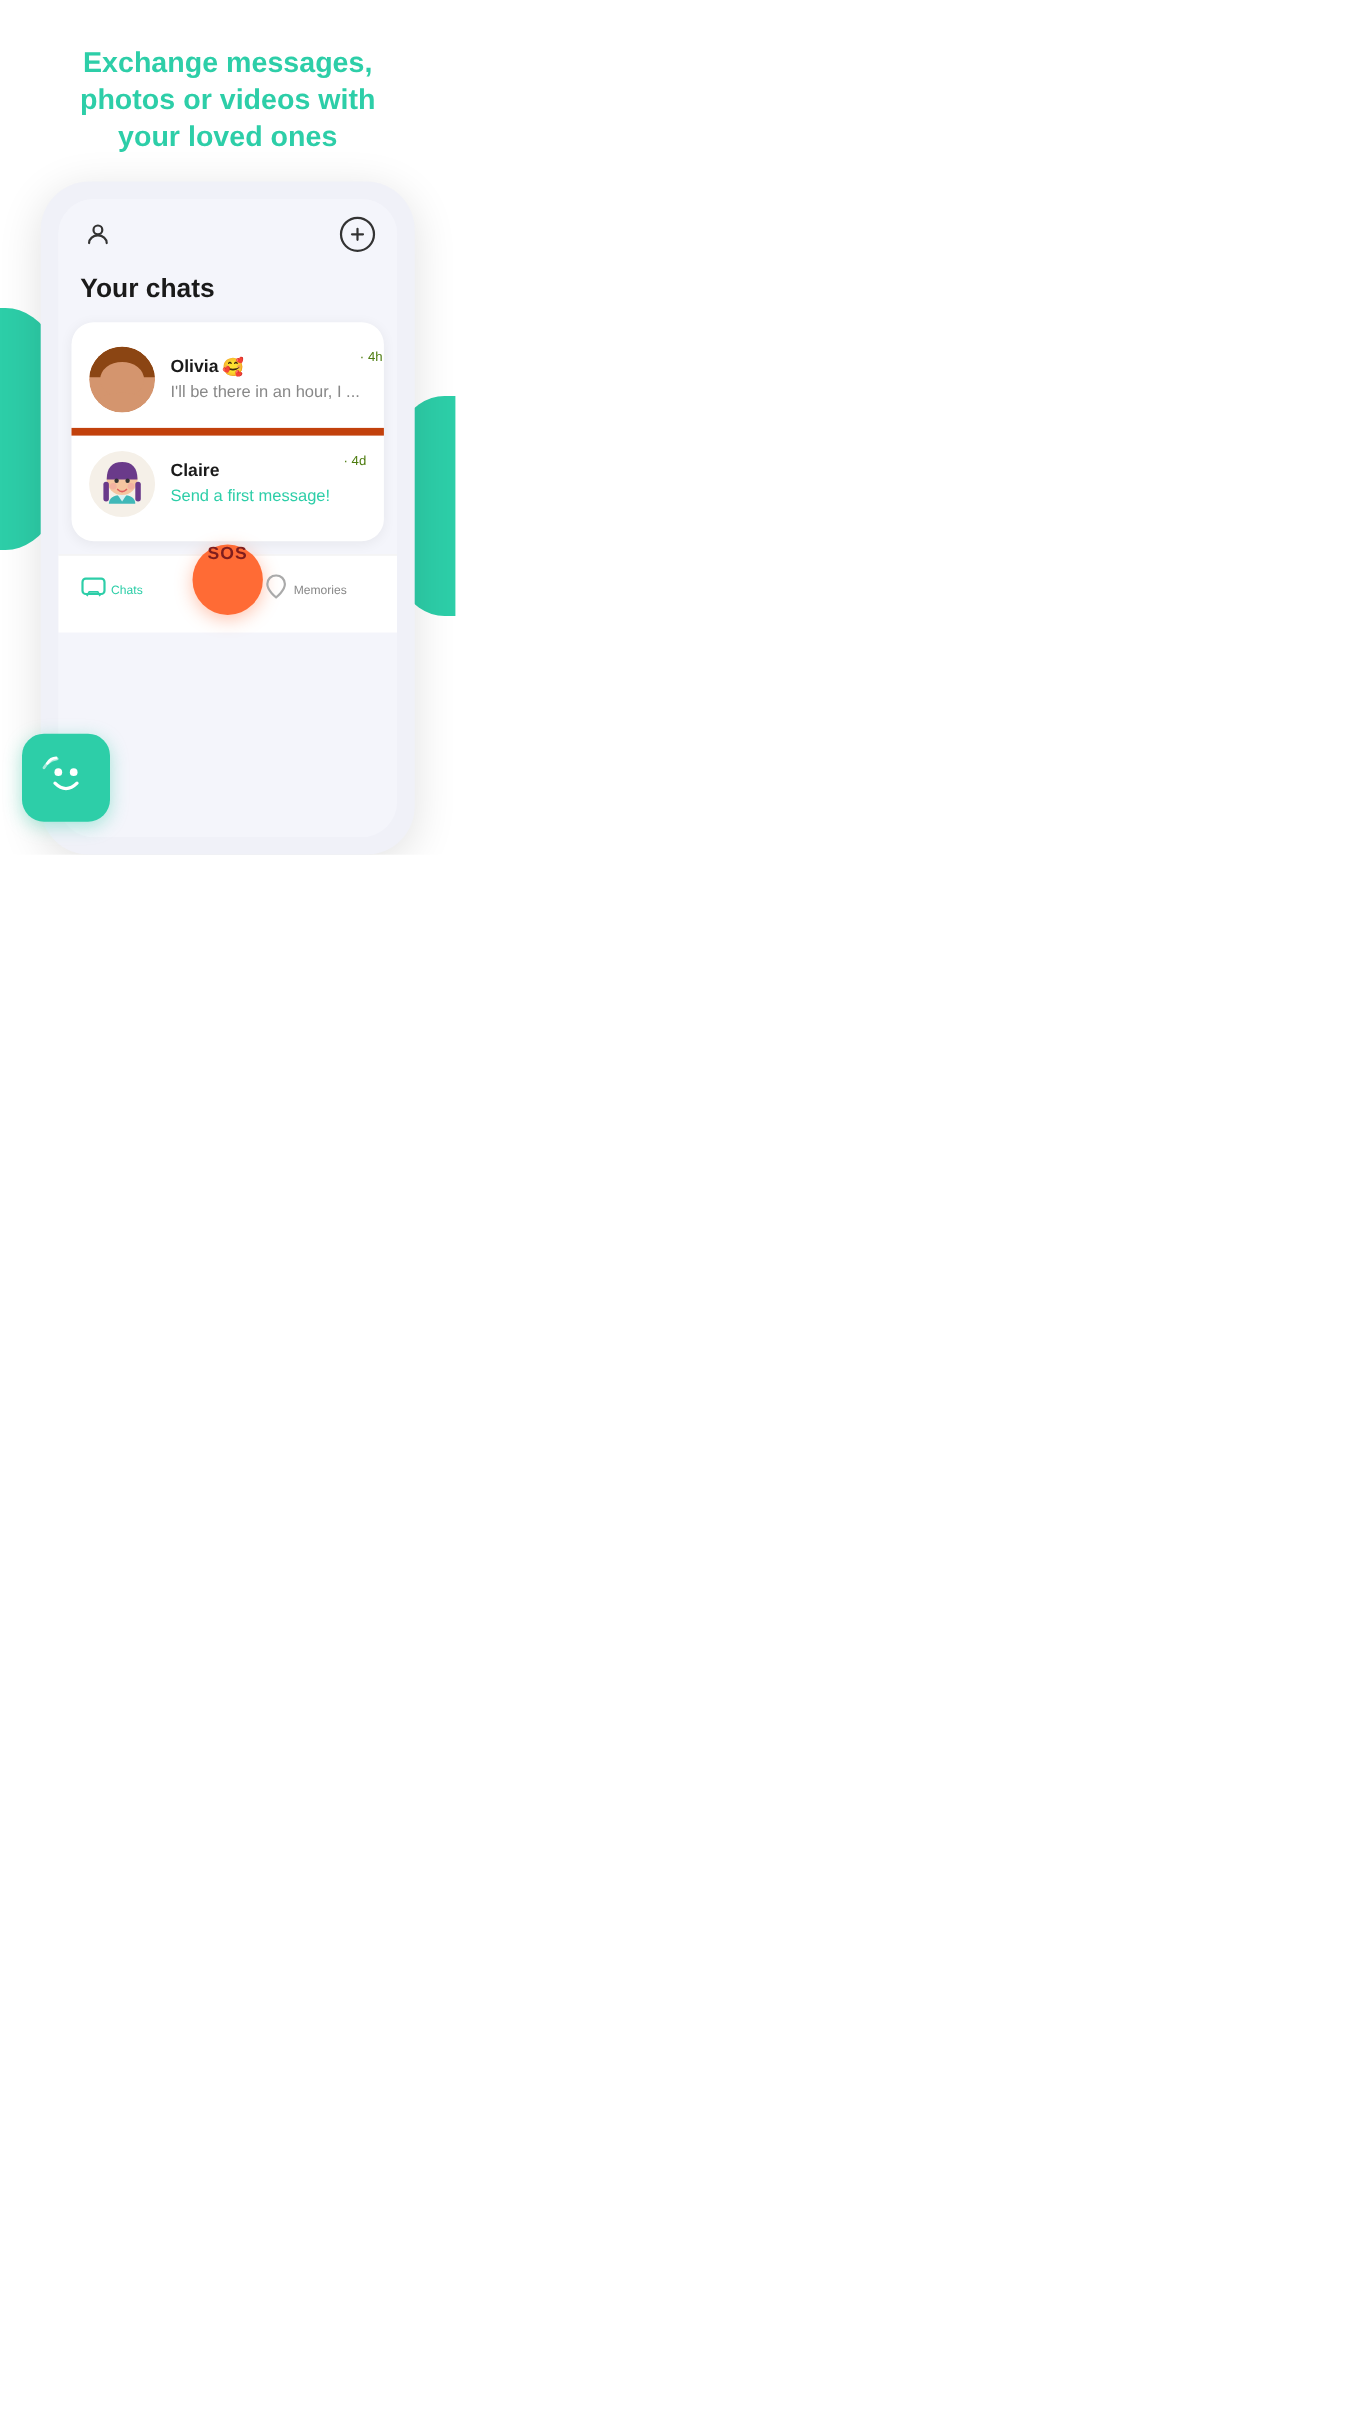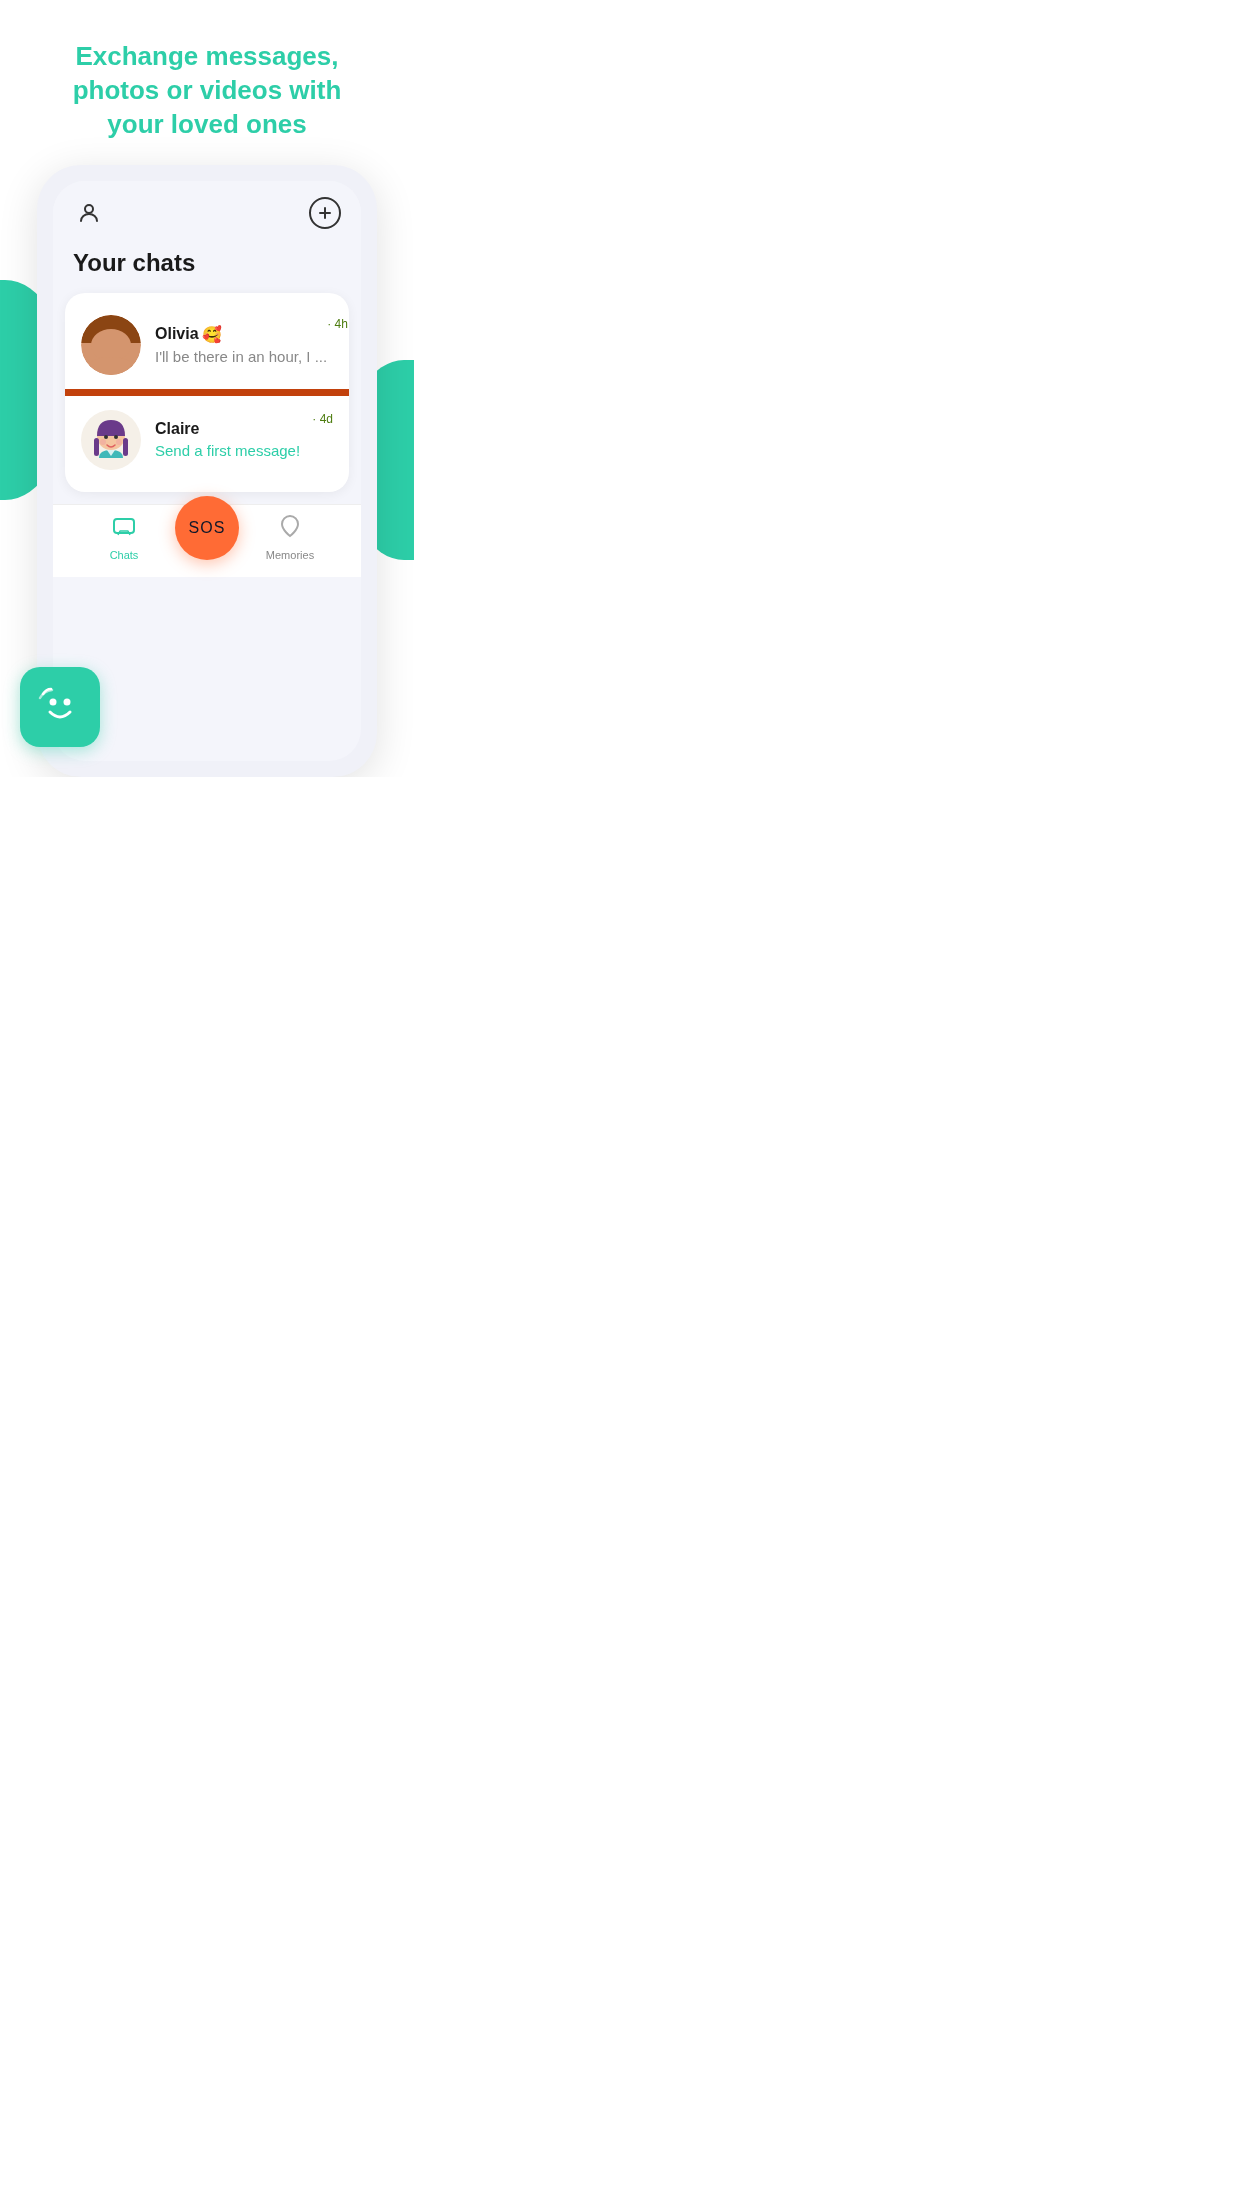--- a/index.html
+++ b/index.html
@@ -214,21 +214,21 @@
       border-top: 1px solid #eee;
       display: flex;
       justify-content: space-around;
       align-items: center;
       padding: 10px 20px 16px;
       margin-top: auto;
     }
 
     .tab-item {
       display: flex;
-      flex-direction: column;
+      flex-direction: row;
       align-items: center;
       gap: 4px;
       flex: 1;
     }
 
     .tab-label {
       font-size: 11px;
       color: #888;
     }
 
@@ -245,25 +245,24 @@
       color: #2dcea8;
     }
 
     
     .sos-btn {
       width: 64px;
       height: 64px;
       background: #ff6b35;
       border-radius: 50%;
       display: flex;
-      align-items: center;
       justify-content: center;
       font-size: 16px;
-      font-weight: 400;
-      color: #0f172a;
+      font-weight: 700;
+      color: #7f1d1d;
       letter-spacing: 1px;
       box-shadow: 0 4px 16px rgba(255,107,53,0.4);
       margin-top: -20px;
       flex-shrink: 0;
     }
 
     
     .app-icon {
       position: absolute;
       bottom: 30px;

